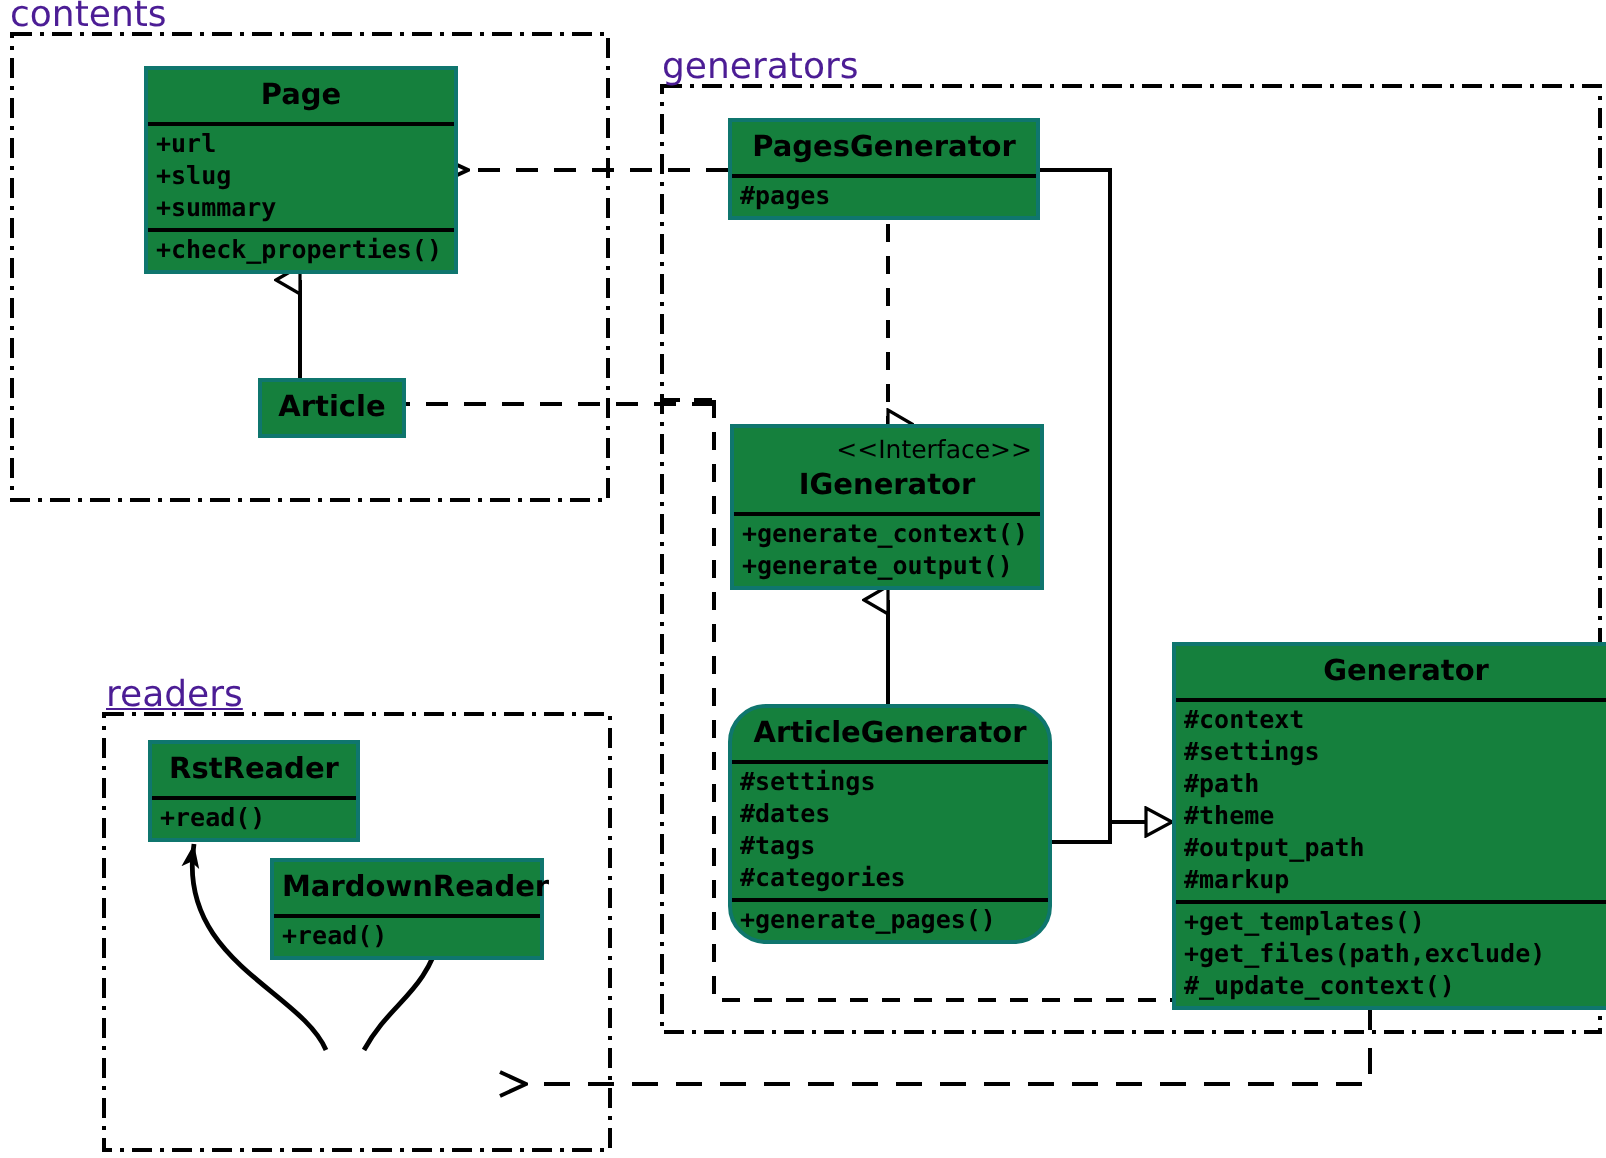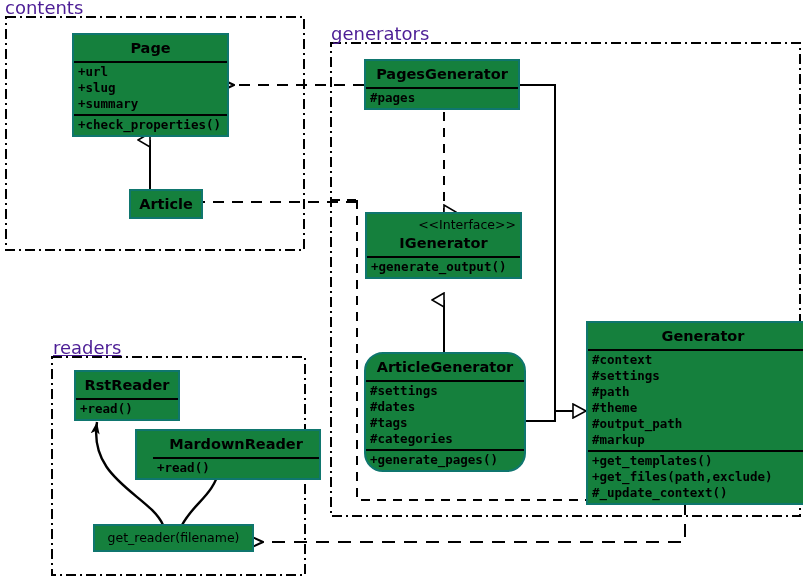--- a/index.html
+++ b/index.html
@@ -163,20 +163,21 @@
     <div class="row hdr">PagesGenerator</div>
     <div class="row sep mono list">
       <div>#pages</div>
     </div>
   </div>
 
   <div class="uml" style="left:365px; top:212px; width:157px;">
     <div class="row stereo">&lt;&lt;Interface&gt;&gt;</div>
     <div class="row hdr" style="padding-top:0px;">IGenerator</div>
     <div class="row sep mono list">
+      <div>+generate_context()</div>
       <div>+generate_output()</div>
     </div>
   </div>
 
   <div class="uml" style="left:364px; top:352px; width:162px;border-radius:19px;">
     <div class="row hdr">ArticleGenerator</div>
     <div class="row sep mono list">
       <div>#settings</div>
       <div>#dates</div>
       <div>#tags</div>
@@ -204,24 +205,21 @@
     </div>
   </div>
 
   <div class="uml" style="left:74px; top:370px; width:106px;">
     <div class="row hdr">RstReader</div>
     <div class="row sep mono list">
       <div>+read()</div>
     </div>
   </div>
 
-  <div class="uml" style="left:135px; top:429px; width:186px;padding-left:16px;">
+  <div class="uml" style="left:135px; top:429px; width:137px;">
     <div class="row hdr">MardownReader</div>
     <div class="row sep mono list">
       <div>+read()</div>
     </div>
   </div>
 
-  <div class="uml" style="left:93px; top:524px; width:161px;">
-    <div class="row plain">get_reader(filename)</div>
-  </div>
 
 </div>
 
 </body></html>

